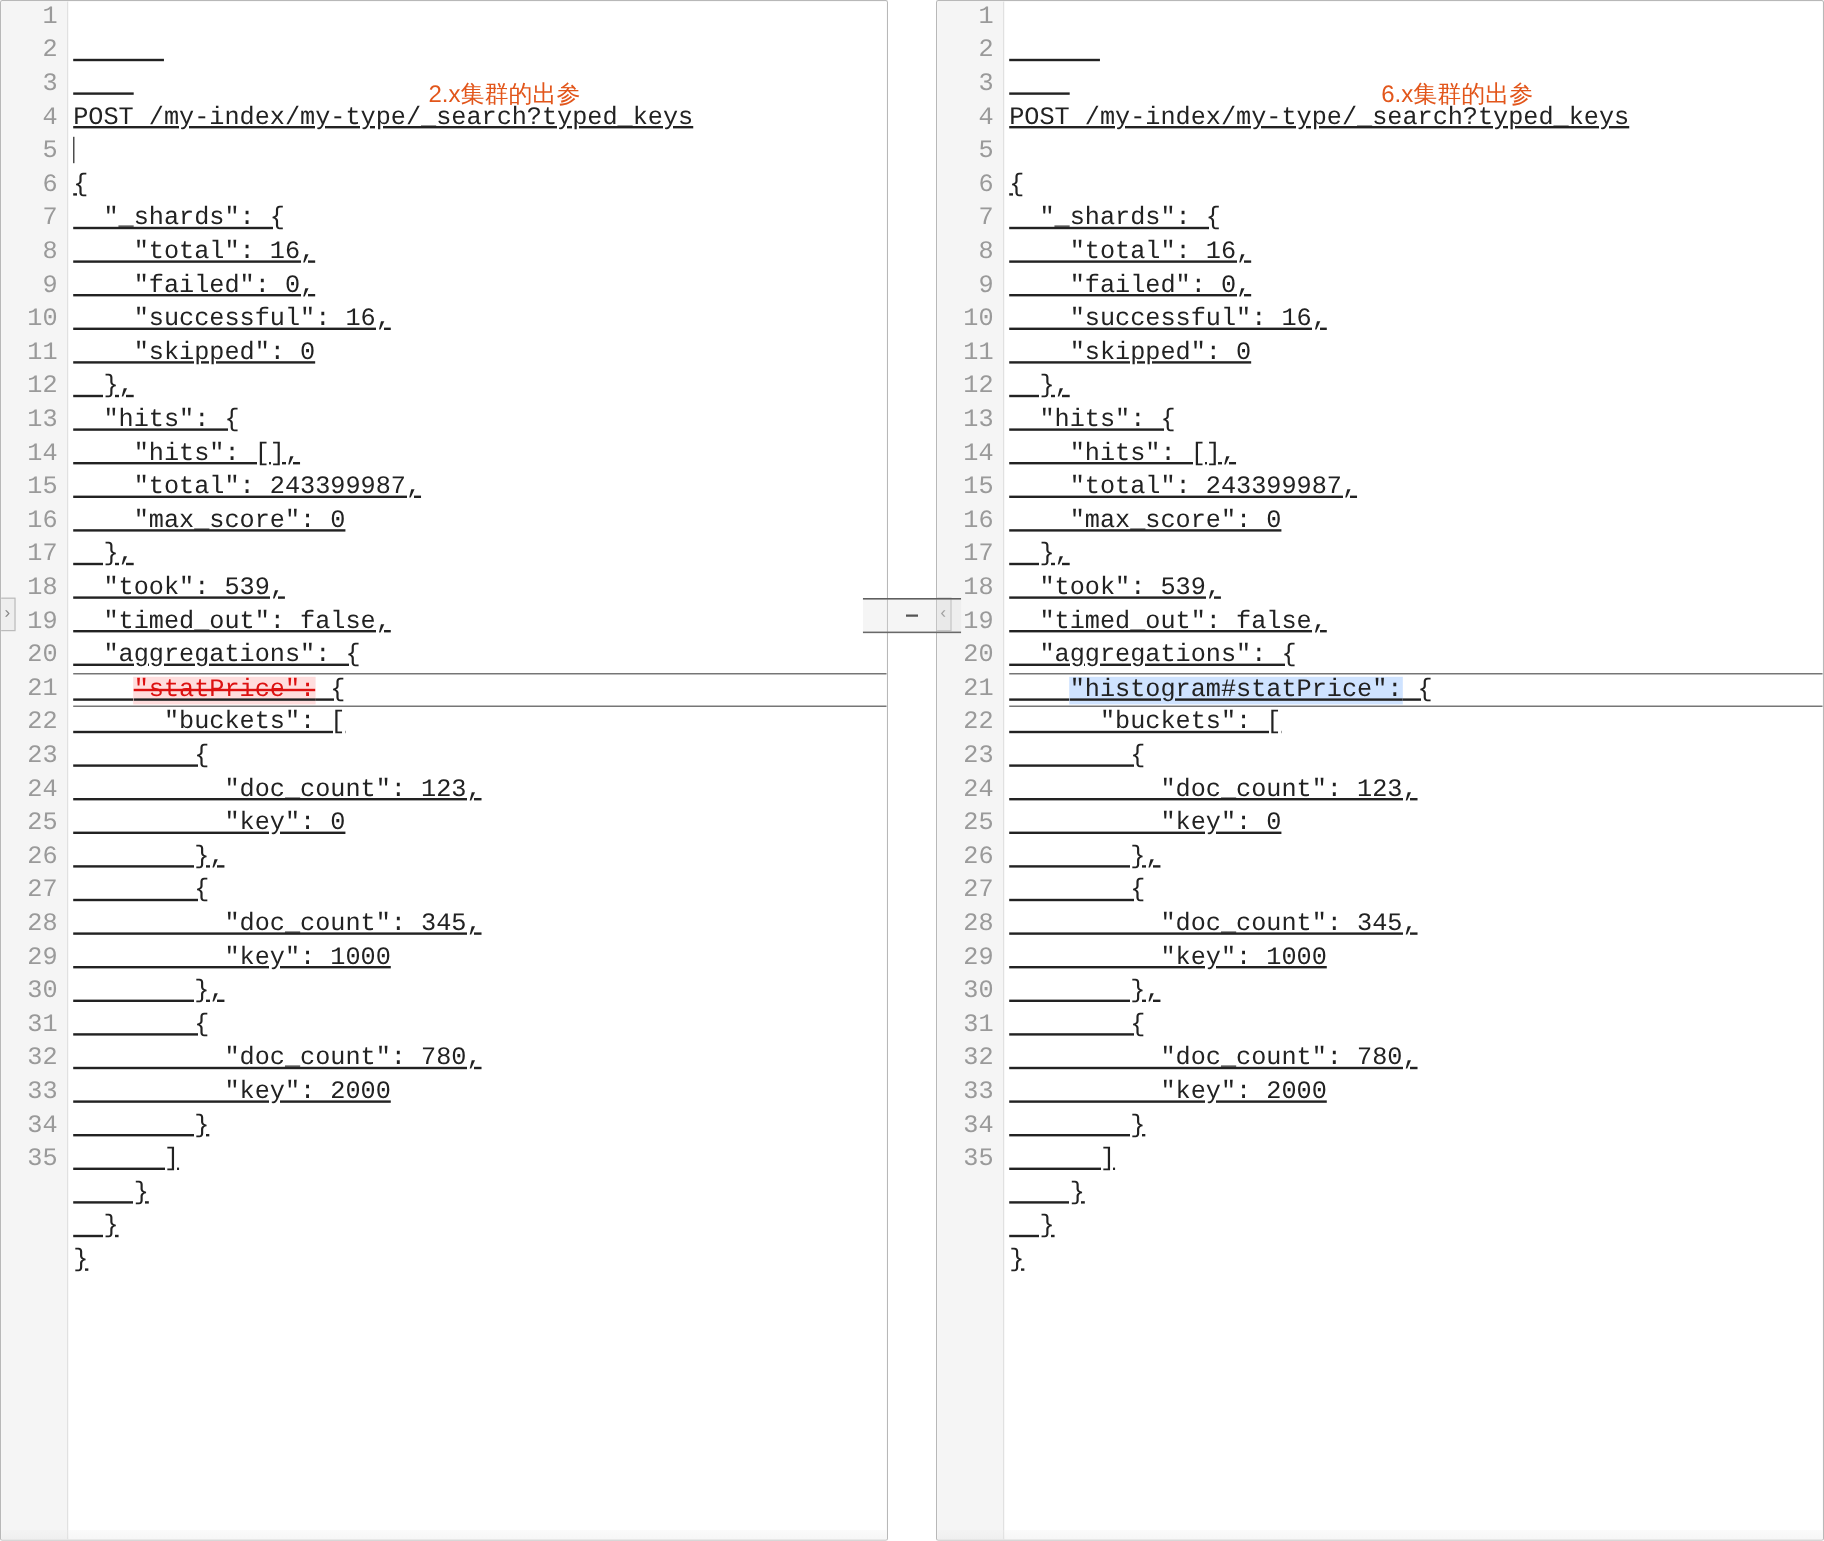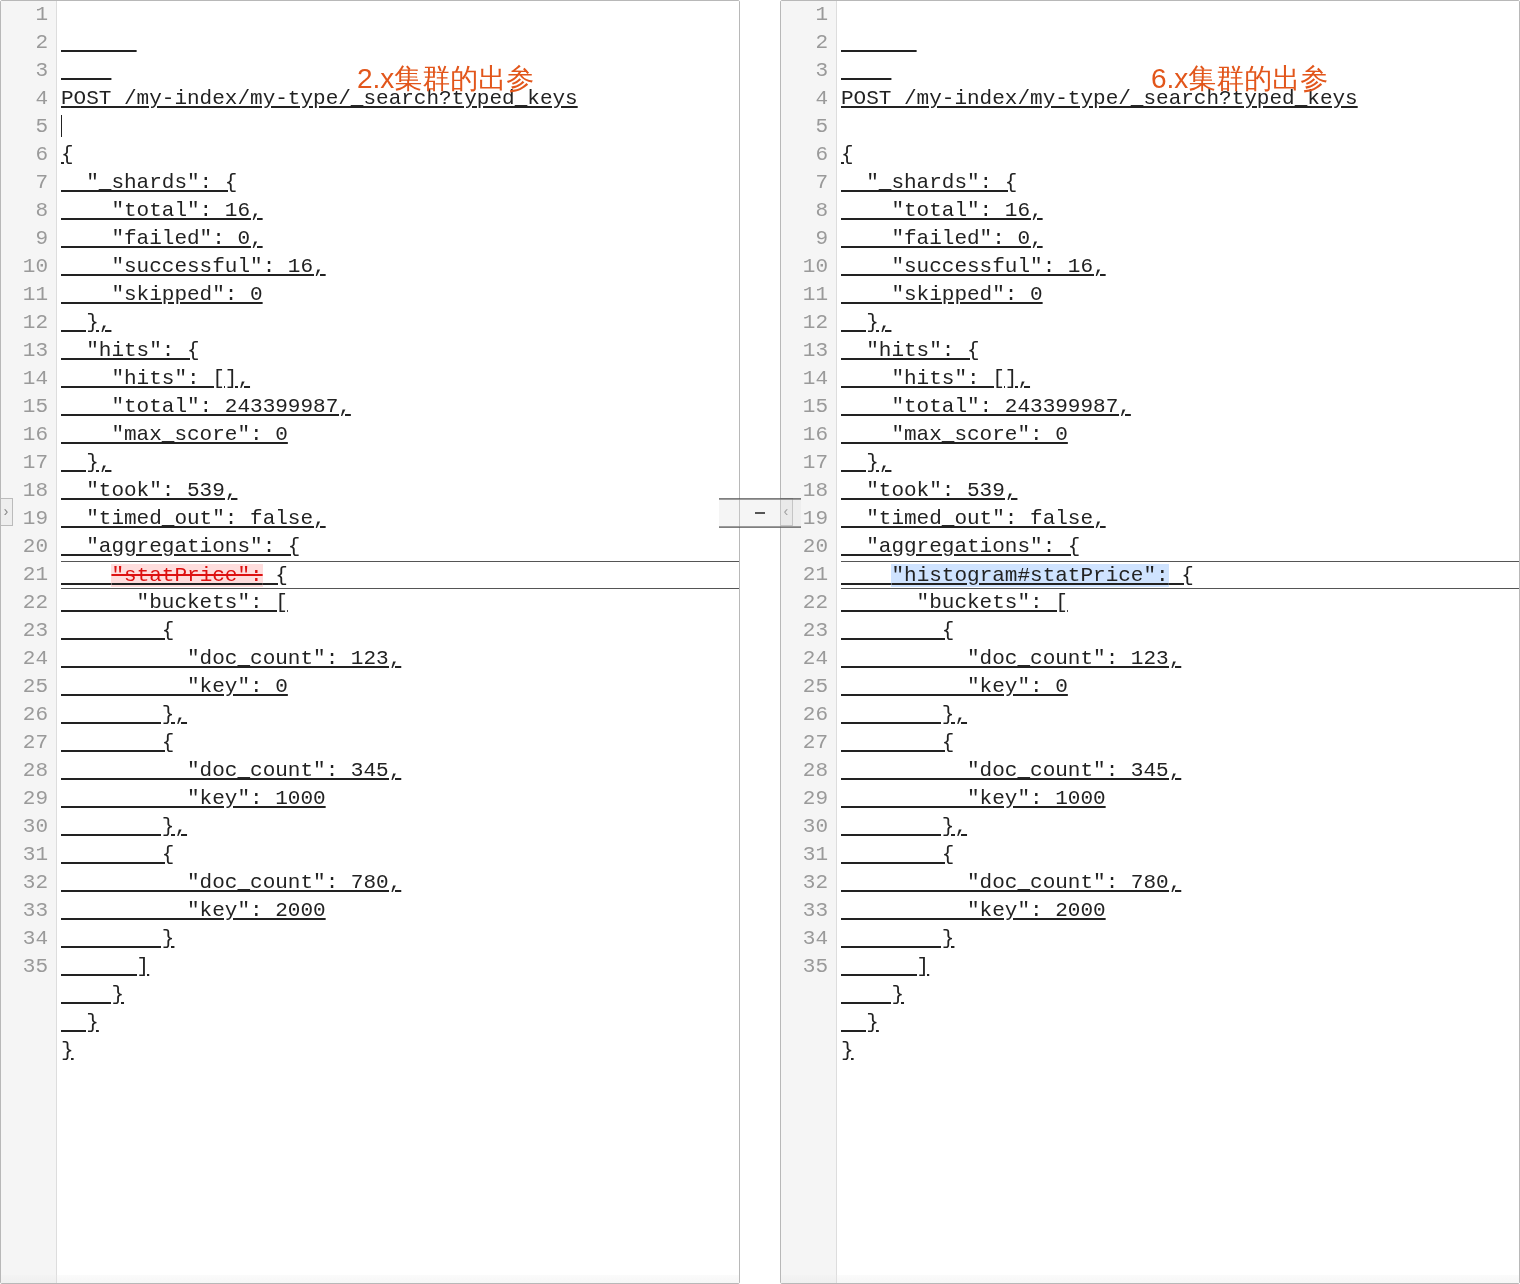--- a/index.html
+++ b/index.html
@@ -49,21 +49,21 @@
     position: relative;
     background: #fff;
     text-decoration: underline;
   }
   .code .line { height: 28px; }
   .annotation {
     position: absolute;
     top: 64px;
     color: #e2561b;
     font-family: -apple-system, BlinkMacSystemFont, "PingFang SC", "Microsoft YaHei", sans-serif;
-    font-size: 28px;
+    font-size: 20px;
     font-weight: 500;
     pointer-events: none;
   }
   .annotation.left { left: 300px; }
   .annotation.right { left: 314px; }
   .diff-row {
     border-top: 1.5px solid #555;
     border-bottom: 1.5px solid #555;
   }
   .del-token {

